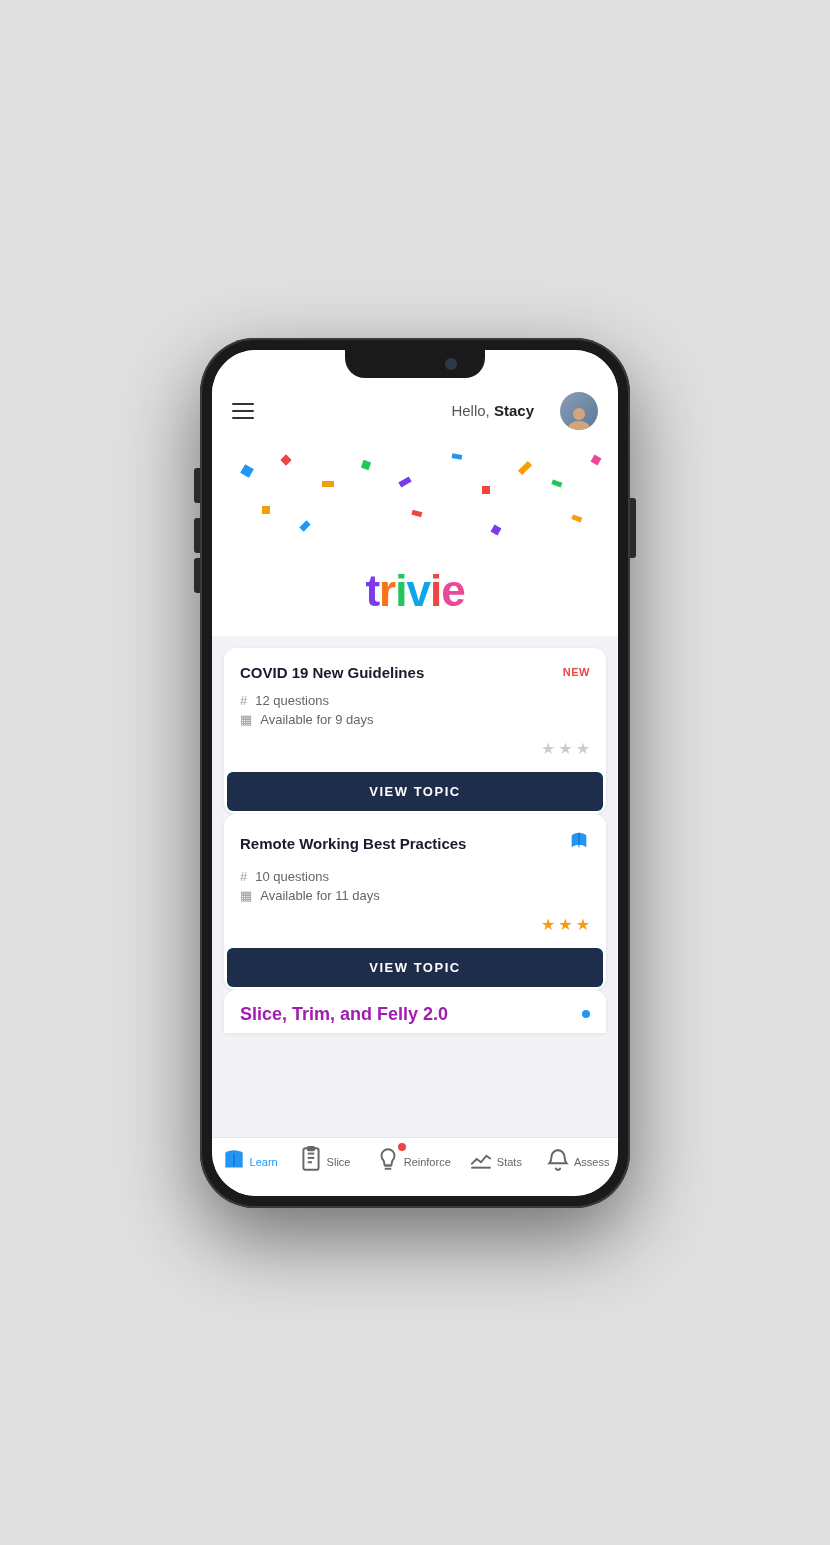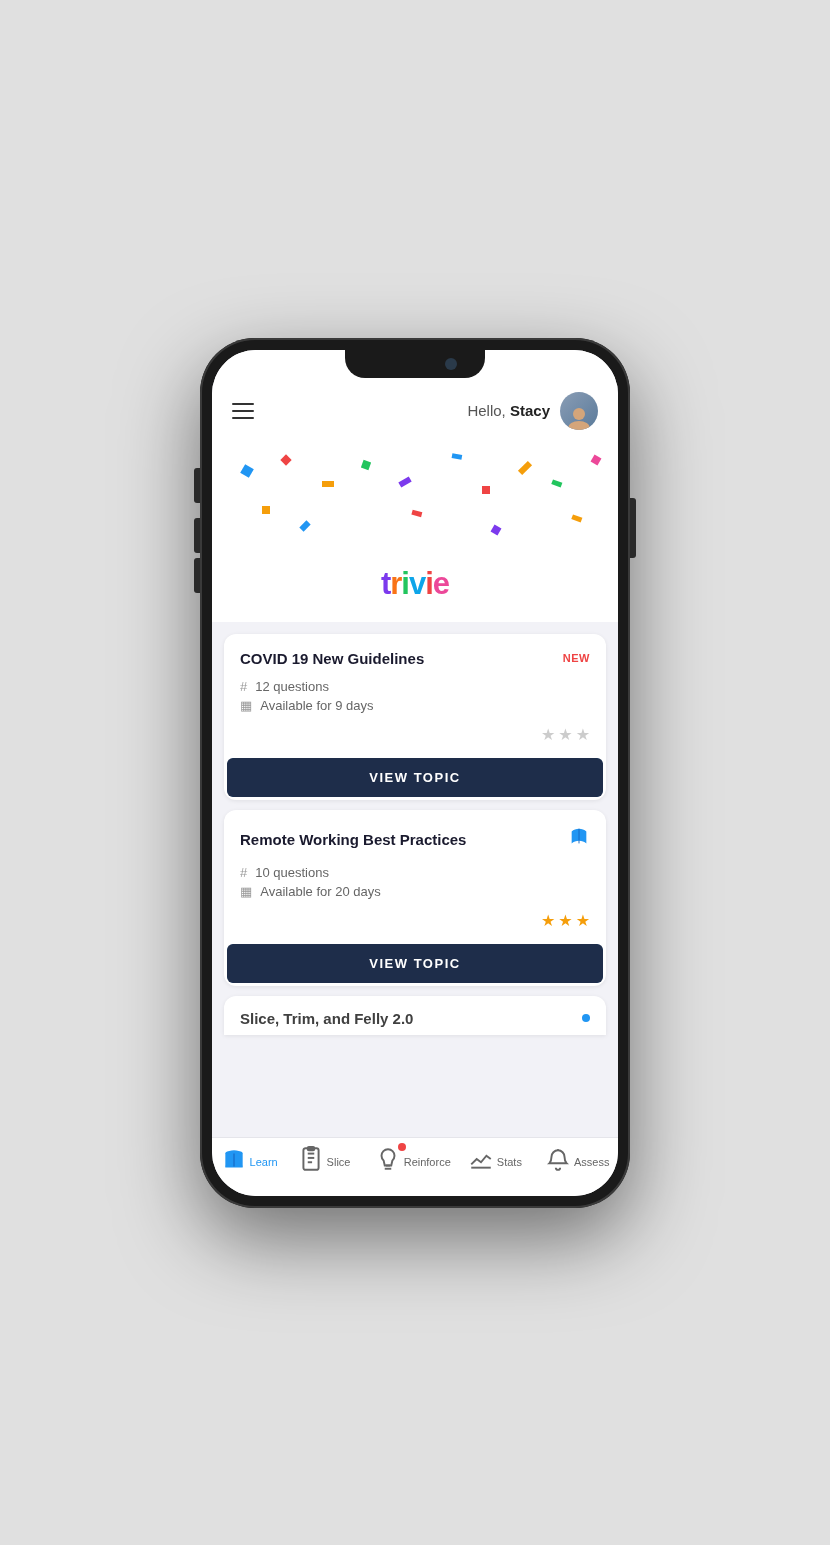--- a/index.html
+++ b/index.html
@@ -89,21 +89,21 @@
     }
     .hamburger-line {
       width: 22px;
       height: 2px;
       background: #333;
       border-radius: 2px;
     }
     .header-right {
       display: flex;
       align-items: center;
-      gap: 10px;
+      gap: 26px;
     }
     .hello-text {
       font-size: 15px;
       color: #555;
     }
     .hello-text strong {
       color: #222;
     }
     .avatar {
       width: 38px;
@@ -149,33 +149,33 @@
       overflow: hidden;
     }
     
     .logo-area {
       background: #fff;
       display: flex;
       justify-content: center;
       padding: 0 0 20px;
     }
     .logo-text {
-      font-size: 31px;
+      font-size: 44px;
       font-weight: 700;
       letter-spacing: -1px;
     }
     
     .content {
       flex: 1;
       overflow-y: auto;
       background: #f2f2f7;
       padding: 12px;
       display: flex;
       flex-direction: column;
-      gap: 10px;
+      gap: 0;
     }
     .content::-webkit-scrollbar { display: none; }
     
     .card {
       background: #fff;
       border-radius: 12px;
       overflow: hidden;
       box-shadow: 0 1px 4px rgba(0,0,0,0.08);
     }
     .card-header {
@@ -251,23 +251,23 @@
     }
     
     .card-partial {
       background: #fff;
       border-radius: 12px 12px 0 0;
       overflow: hidden;
       box-shadow: 0 1px 4px rgba(0,0,0,0.08);
       padding: 14px 16px 8px;
     }
     .partial-title {
-      font-size: 15px;
+      font-size: 18px;
       font-weight: 700;
-      color: #404040;
+      color: #a21caf;
     }
     
     .bottom-nav {
       background: #fff;
       border-top: 1px solid #e5e5ea;
       display: flex;
       justify-content: space-around;
       padding: 8px 0 18px;
     }
     .nav-item {
@@ -394,21 +394,21 @@
             </svg>
           </span>
         </div>
         <div class="card-meta">
           <div class="meta-row">
             <span class="meta-icon">#</span>
             <span>10 questions</span>
           </div>
           <div class="meta-row">
             <span class="meta-icon">▦</span>
-            <span>Available for 20 days</span>
+            <span>Available for 11 days</span>
           </div>
         </div>
         <div class="card-footer">
           <div style="flex:1;"></div>
           <div class="stars">
             <span class="star star-filled">★</span>
             <span class="star star-filled">★</span>
             <span class="star star-filled">★</span>
           </div>
         </div>

